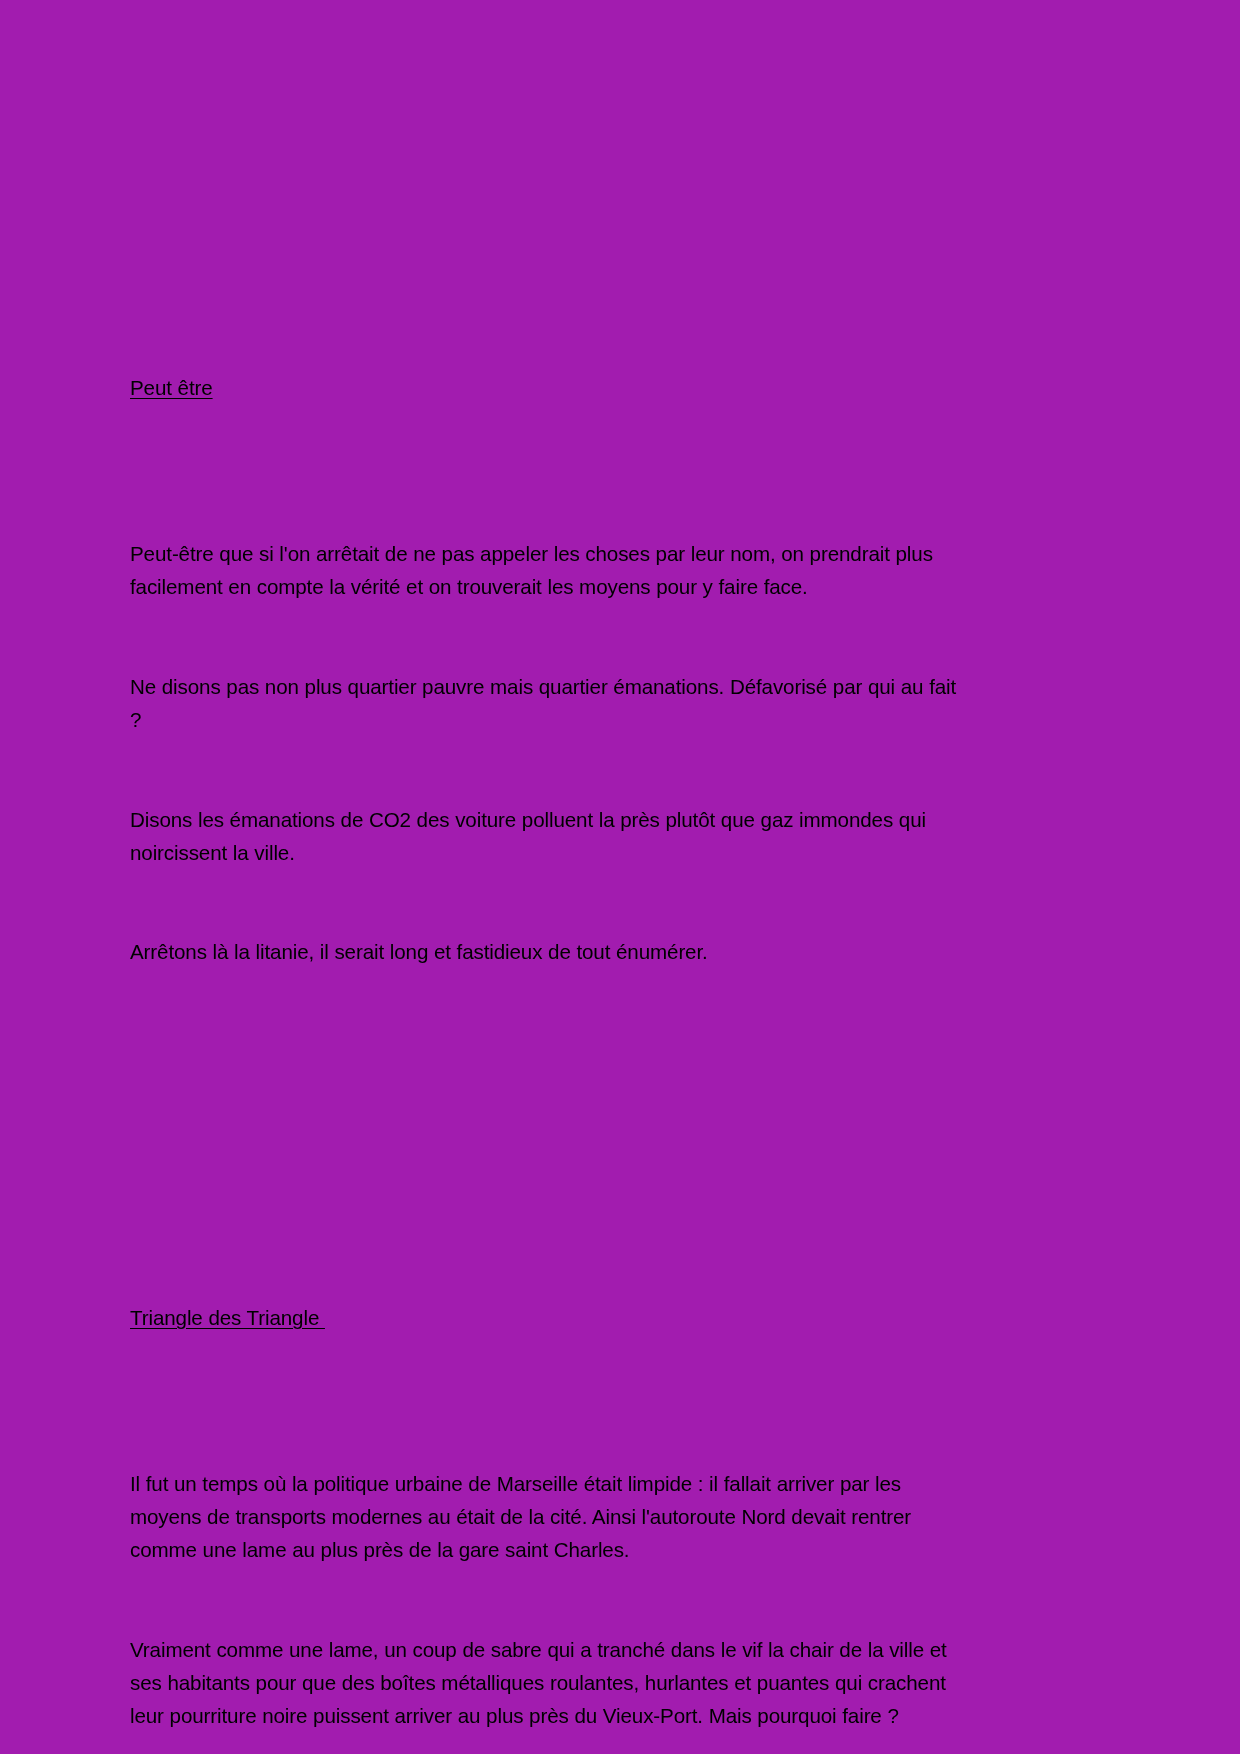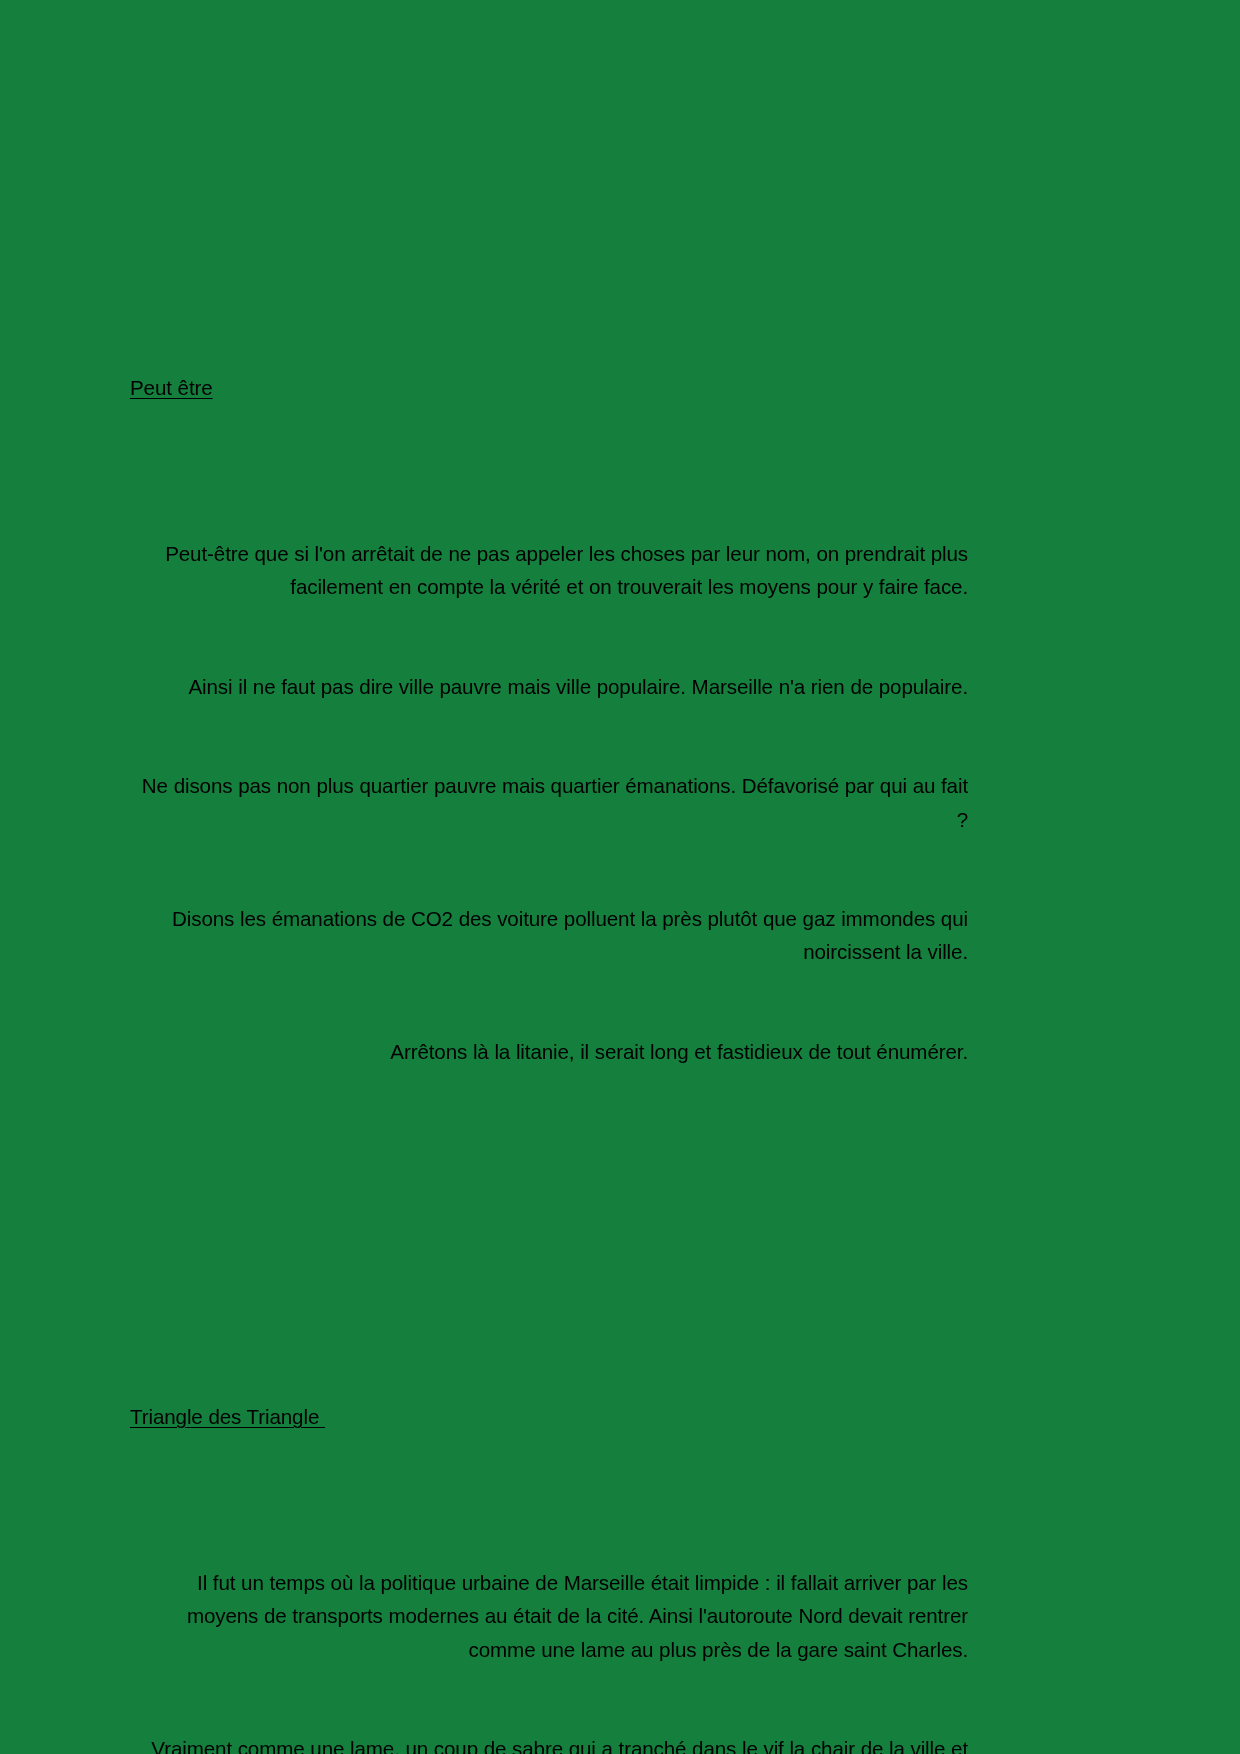--- a/index.html
+++ b/index.html
@@ -6,21 +6,21 @@
   html, body {
     margin: 0;
     padding: 0;
     background: #ffffff;
   }
 
   .page {
     position: relative;
     width: 1240px;
     height: 1754px;
-    background: #15803d;
+    background: #a21caf;
     box-sizing: border-box;
     overflow: hidden;
   }
 
   .content {
     position: absolute;
     left: 130px;
     top: 205px;
     width: 838px;
   }
@@ -60,34 +60,32 @@
     text-decoration-thickness: 1.4px;
   }
 
   .section-body {
     margin: 0;
   }
 
   .para {
     margin: 0;
     white-space: pre-wrap;
-    text-align: right;
   }
 </style>
 </head>
 <body>
 
 <div class="page">
   <div class="content doc-text">
 
     <div class="section">
       <div class="section-heading"><span>Peut être</span></div>
       <div class="section-body">
         <p class="para">Peut-être que si l'on arrêtait de ne pas appeler les choses par leur nom, on prendrait plus facilement en compte la vérité et on trouverait les moyens pour y faire face.</p>
-        <p class="para">Ainsi il ne faut pas dire ville pauvre mais ville populaire. Marseille n'a rien de populaire.</p>
         <p class="para">Ne disons pas non plus quartier pauvre mais quartier émanations. Défavorisé par qui au fait ?</p>
         <p class="para">Disons les émanations de CO2 des voiture polluent la près plutôt que gaz immondes qui noircissent la ville.</p>
         <p class="para">Arrêtons là la litanie, il serait long et fastidieux de tout énumérer.</p>
       </div>
     </div>
 
     <div class="section">
       <div class="section-heading"><span>Triangle des Triangle </span></div>
       <div class="section-body">
         <p class="para">Il fut un temps où la politique urbaine de Marseille était limpide : il fallait arriver par les moyens de transports modernes au était de la cité. Ainsi l'autoroute Nord devait rentrer comme une lame au plus près de la gare saint Charles.</p>

